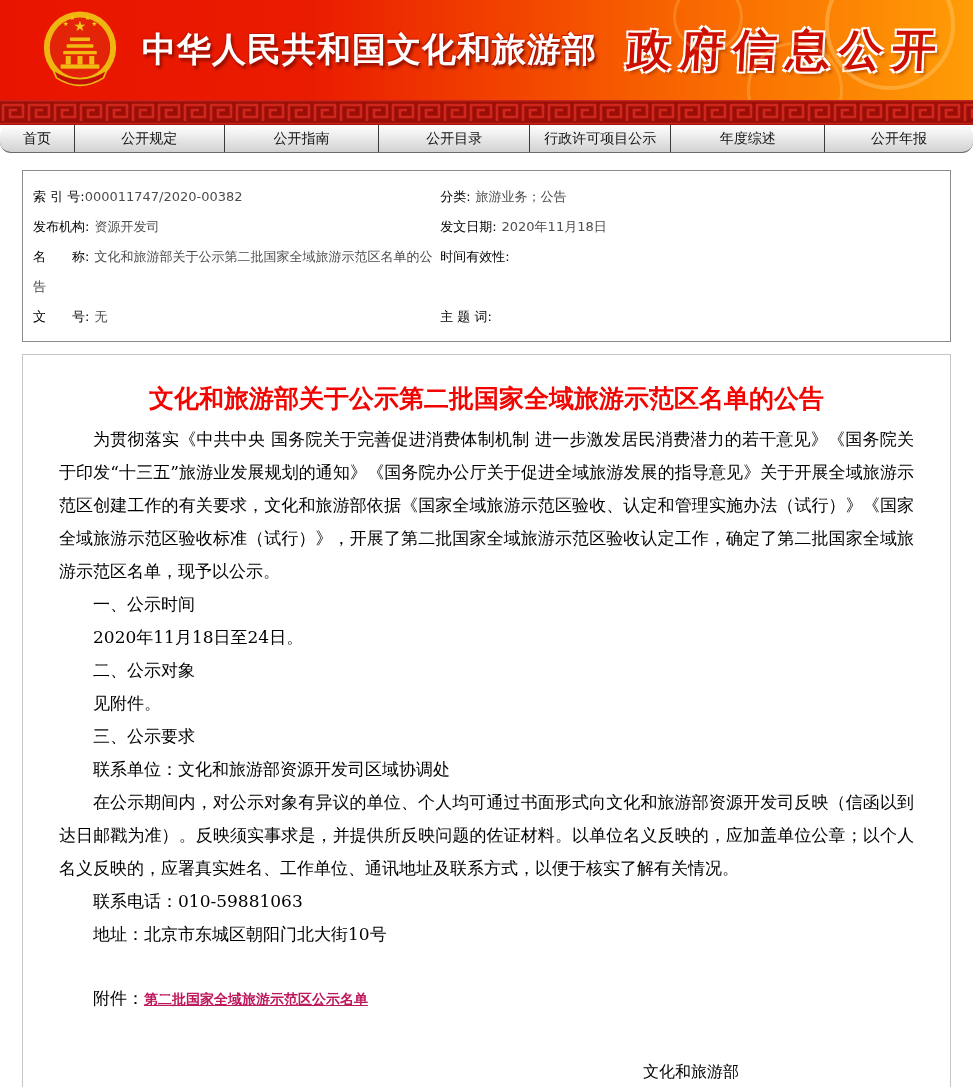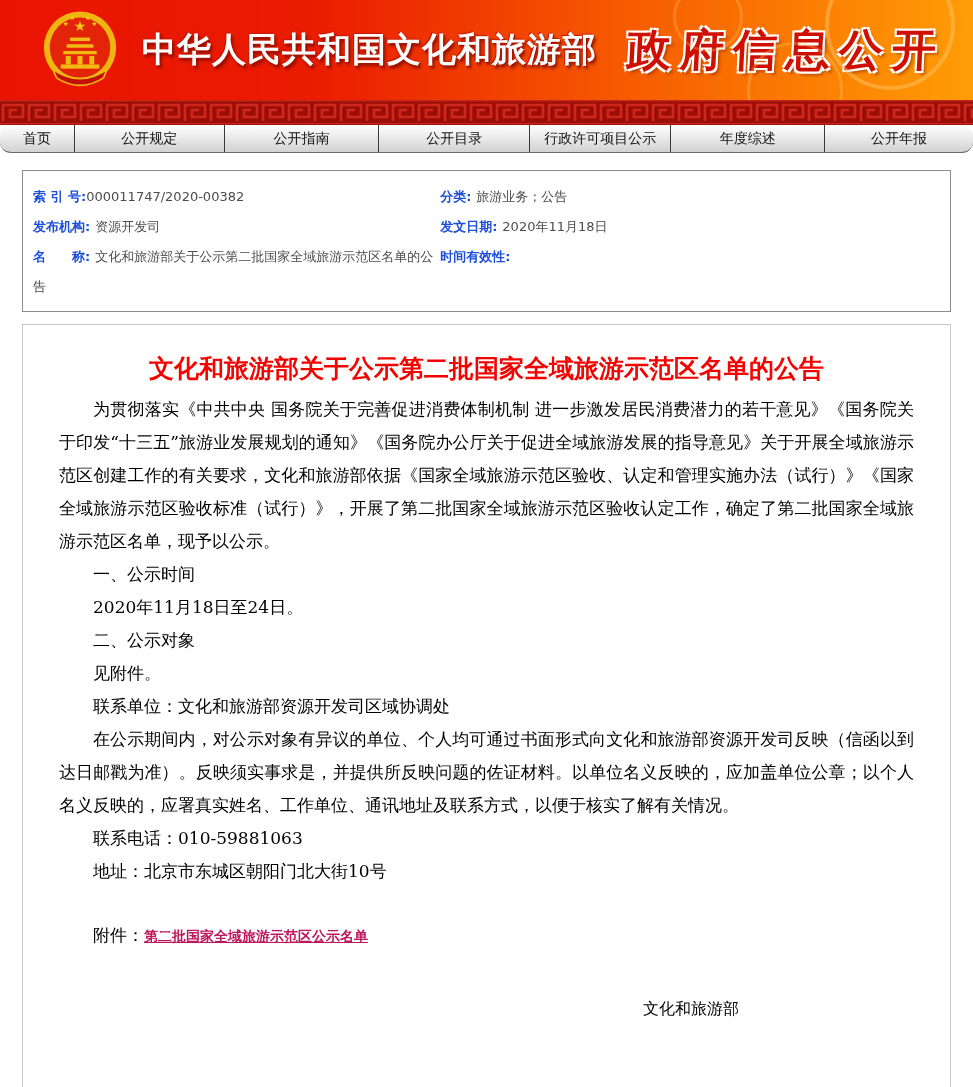--- a/index.html
+++ b/index.html
@@ -48,21 +48,21 @@
   .nav-item:nth-child(5) { width: 14.5%; }
   .nav-item:nth-child(6) { width: 15.8%; }
   .nav-item:nth-child(7) { width: 15.2%; border-right: none; }
 
   
   .meta-box { margin: 17px 22px 0; border: 1px solid #8c8c8c; padding: 11px 0 9px; background: #fff; }
   .meta-row { display: flex; line-height: 30px; }
   .meta-cell { font-size: 13px; color: #4c4c4c; }
   .meta-cell.left  { width: 45%; padding-left: 10px; }
   .meta-cell.right { width: 55%; }
-  .meta-lbl { font-weight: bold; color: #1d4ed8; }
+  .meta-lbl { font-weight: normal; color: #000000; }
   .meta-val { margin-left: 5px; }
   .meta-row.first .left .meta-val { margin-left: 0; }
 
   
   .content-box {
     margin: 12px 22px 0; border: 1px solid #c6c6c6; height: 766px; padding: 0 36px; overflow: hidden; background: #fff;
   }
   .article-title {
     margin: 28px 0 8px; text-align: center; color: #f20400; font-size: 25px; font-weight: bold; line-height: 32px;
   }
@@ -154,30 +154,39 @@
     </div>
   </div>
   <div class="meta-row">
     <div class="meta-cell left">
       <span class="meta-lbl">名　　称:</span><span class="meta-val">文化和旅游部关于公示第二批国家全域旅游示范区名单的公告</span>
     </div>
     <div class="meta-cell right">
       <span class="meta-lbl">时间有效性:</span><span class="meta-val"></span>
     </div>
   </div>
+  <div class="meta-row">
+    <div class="meta-cell left">
+      <span class="meta-lbl">文　　号:</span><span class="meta-val">无</span>
+    </div>
+    <div class="meta-cell right">
+      <span class="meta-lbl">主 题 词:</span><span class="meta-val"></span>
+    </div>
+  </div>
 </section>
 
 <article class="content-box">
   <h1 class="article-title">文化和旅游部关于公示第二批国家全域旅游示范区名单的公告</h1>
 
   <p class="body-p">为贯彻落实《中共中央 国务院关于完善促进消费体制机制 进一步激发居民消费潜力的若干意见》《国务院关于印发“十三五”旅游业发展规划的通知》《国务院办公厅关于促进全域旅游发展的指导意见》关于开展全域旅游示范区创建工作的有关要求，文化和旅游部依据《国家全域旅游示范区验收、认定和管理实施办法（试行）》《国家全域旅游示范区验收标准（试行）》，开展了第二批国家全域旅游示范区验收认定工作，确定了第二批国家全域旅游示范区名单，现予以公示。</p>
   <p class="body-p">一、公示时间</p>
   <p class="body-p">2020年11月18日至24日。</p>
   <p class="body-p">二、公示对象</p>
   <p class="body-p">见附件。</p>
+  <p class="body-p">三、公示要求</p>
   <p class="body-p">联系单位：文化和旅游部资源开发司区域协调处</p>
   <p class="body-p">在公示期间内，对公示对象有异议的单位、个人均可通过书面形式向文化和旅游部资源开发司反映（信函以到达日邮戳为准）。反映须实事求是，并提供所反映问题的佐证材料。以单位名义反映的，应加盖单位公章；以个人名义反映的，应署真实姓名、工作单位、通讯地址及联系方式，以便于核实了解有关情况。</p>
   <p class="body-p">联系电话：010-59881063</p>
   <p class="body-p">地址：北京市东城区朝阳门北大街10号</p>
 
   <p class="attachment-line">
     <span>附件：</span><a>第二批国家全域旅游示范区公示名单</a>
   </p>
 
   <div class="signature">

